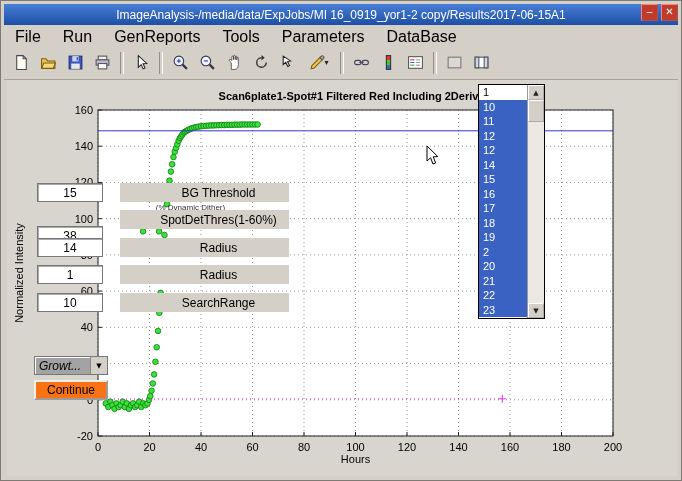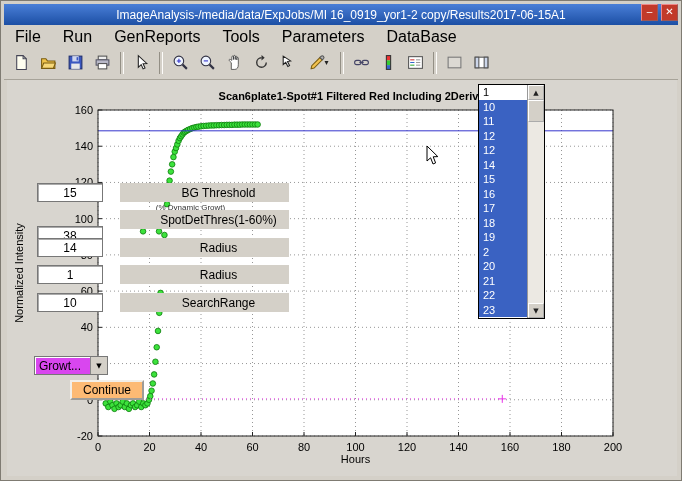--- a/index.html
+++ b/index.html
@@ -37,29 +37,29 @@
   .edit{position:absolute;width:66px;height:19px;box-sizing:border-box;
     background:#fff;border:1px solid #777;box-shadow:inset 1px 1px 0 #aaa;
     font-family:"Liberation Sans",sans-serif;font-size:12px;text-align:center;
     color:#000;padding:0;}
   .ctl-label{position:absolute;width:141px;height:19px;background:#d4d0c8;
     color:#000;font-size:12px;display:flex;align-items:center;
     justify-content:center;white-space:nowrap;padding-left:28px;}
   .sub-label{position:absolute;font-size:8px;color:#333;width:135px;
     text-align:center;}
   .popup{position:absolute;width:74px;height:19px;box-sizing:border-box;
-    background:#d946ef;border:1px solid #777;box-shadow:inset 1px 1px 0 #fff;
-    display:flex;align-items:center;font-size:12px;color:#000;}
+    background:#a3a3a3;border:1px solid #777;box-shadow:inset 1px 1px 0 #fff;
+    display:flex;align-items:center;font-size:12px;color:#000;font-style:italic;}
   .popup-text{flex:1;padding-left:4px;overflow:hidden;white-space:nowrap;}
   .popup-btn{width:16px;height:17px;background:#d4d0c8;border-left:1px solid #888;
     display:flex;align-items:center;justify-content:center;font-size:7px;
     font-family:"DejaVu Sans",sans-serif;}
-  .btn-continue{position:absolute;width:74px;height:20px;background:#fdba74;
+  .btn-continue{position:absolute;width:74px;height:20px;background:#f97316;
     border:2px outset #f2efe9;font-family:"Liberation Sans",sans-serif;
-    font-size:12px;color:#000;padding:0;margin-left:36px;}
+    font-size:12px;color:#000;padding:0;}
   
   .listbox{position:absolute;width:67px;height:235px;background:#fff;
     border:1px solid #000;box-sizing:border-box;display:flex;}
   .lb-items{flex:1;overflow:hidden;}
   .lb-item{height:14.5px;line-height:14.5px;font-size:11px;padding-left:4px;
     background:#fff;color:#000;}
   .lb-item.hl{background:#3a62c2;color:#fff;}
   .lb-scroll{width:16px;position:relative;background:#ece9e3;
     border-left:1px solid #999;}
   .lb-up,.lb-down{position:absolute;left:0;right:0;height:15px;
@@ -364,21 +364,21 @@
         <text transform="translate(16,193) rotate(-90)" text-anchor="middle" class="tick">Normalized Intensity</text>
       </svg>
 
     <input class="edit" style="left: 30px; top: 103px;" value="15">
     <input class="edit" style="left: 30px; top: 130px; margin-top: 16px;" value="38">
     <input class="edit" style="left: 30px; top: 158px;" value="14">
     <input class="edit" style="left: 30px; top: 185px;" value="1">
     <input class="edit" style="left: 30px; top: 213px;" value="10">
 
     <div class="ctl-label" style="left:113px;top:103px">BG Threshold</div>
-    <div class="sub-label" style="left:116px;top:122.5px">(% Dynamic Growt)</div>
+    <div class="sub-label" style="left:116px;top:122.5px">(% Dynamic Dither)</div>
     <div class="ctl-label" style="left:113px;top:130px">SpotDetThres(1-60%)</div>
     <div class="ctl-label" style="left:113px;top:158px">Radius</div>
     <div class="ctl-label" style="left:113px;top:185px">Radius</div>
     <div class="ctl-label" style="left:113px;top:213px">SearchRange</div>
 
     <div class="popup" style="left:27px;top:276px">
       <span class="popup-text">Growt...</span>
       <span class="popup-btn">▼</span>
     </div>
     <button class="btn-continue" style="left:27px;top:300px">Continue</button>

